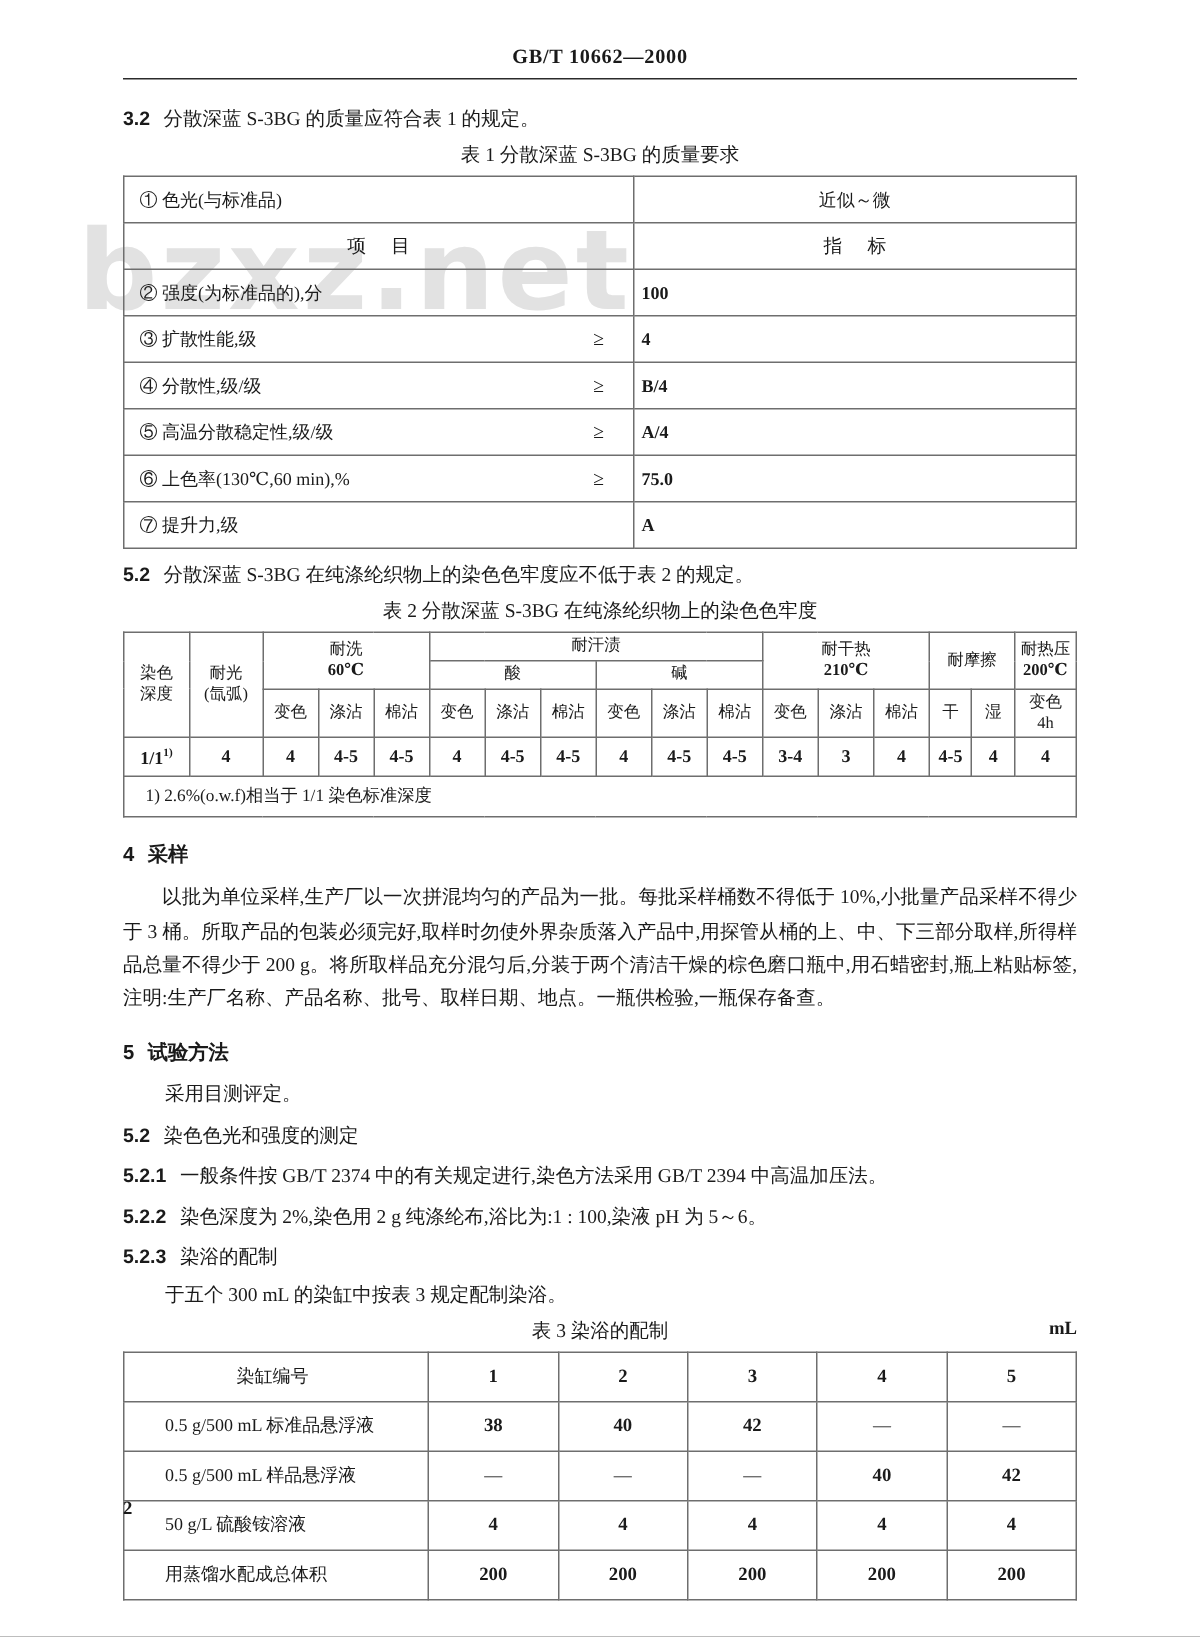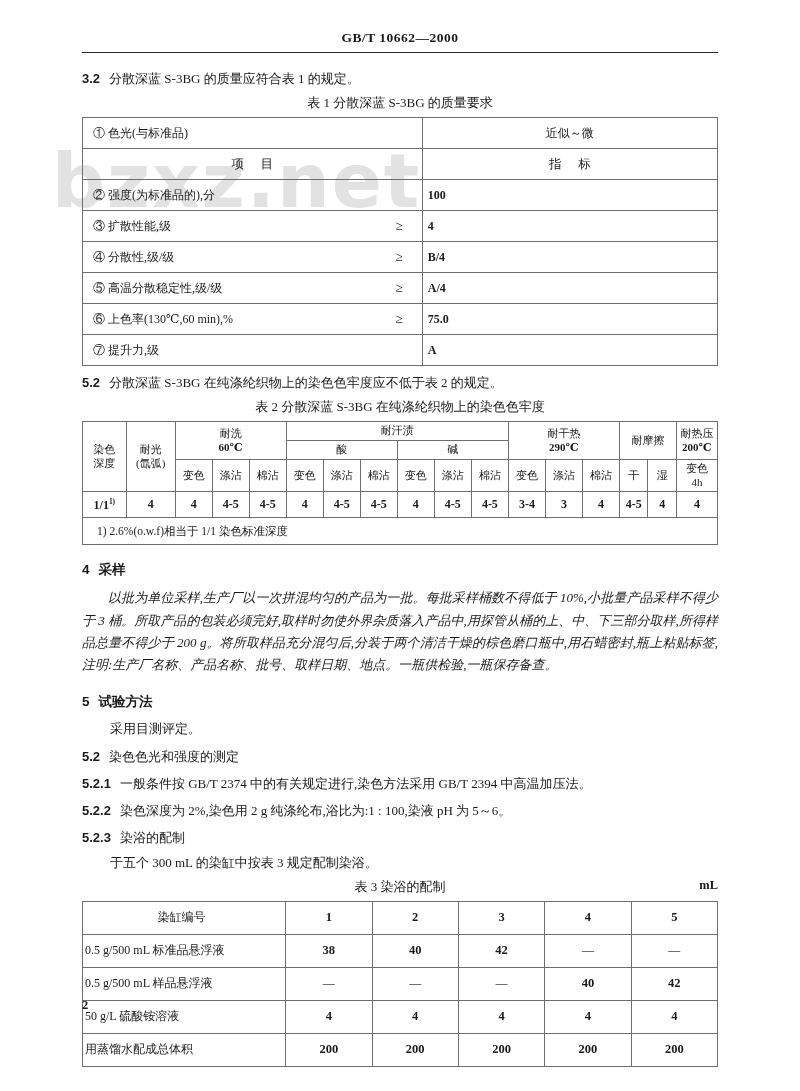--- a/index.html
+++ b/index.html
@@ -70,21 +70,20 @@
     font-family: "Liberation Sans", sans-serif;
     margin-right: 9px;
   }
   .para {
     font-size: 13px;
     line-height: 1.72;
     text-align: justify;
     text-justify: inter-ideograph;
     margin: 4px 0 6px 0;
     text-indent: 2em;
-    font-style: italic;
   }
   .subpara {
     font-size: 13px;
     line-height: 1.6;
     margin: 3px 0 3px 0;
     padding-left: 2.15em;
   }
   .tbl-caption {
     text-align: center;
     font-size: 13px;
@@ -138,21 +137,21 @@
   .t2 .g { font-size: 11px; }
   .t2 .vals td { font-weight: bold; font-size: 12px; height: 21px; }
   .t2 .note {
     text-align: left;
     padding-left: 14px;
     font-size: 11.5px;
     height: 22px;
   }
 
   .t3 td { height: 24px; text-align: center; border-radius: 10px; }
-  .t3 .rowlabel { text-align: left; padding-left: 2px; font-size: 12px; }
+  .t3 .rowlabel { text-align: left; padding-left: 27px; font-size: 12px; }
   .t3 .rowlabel.c { text-align: center; padding-left: 0; }
   .t3 .num { font-weight: bold; font-size: 12.5px; }
   .t3 .dash { font-weight: normal; }
   .pageno {
     position: absolute;
     left: 82px;
     bottom: 78px;
     font-size: 12.5px;
     font-weight: bold;
     font-family: "Liberation Serif", serif;
@@ -273,21 +272,21 @@
 深度</td>
           <td rowspan="3" style="white-space:pre-line">耐光
 (氙弧)</td>
           <td colspan="3" rowspan="2">
             <div>耐洗</div>
             <div style="font-weight:bold">60℃</div>
           </td>
           <td colspan="6">耐汗渍</td>
           <td colspan="3" rowspan="2">
             <div>耐干热</div>
-            <div style="font-weight:bold">290℃</div>
+            <div style="font-weight:bold">210℃</div>
           </td>
           <td colspan="2" rowspan="2">耐摩擦</td>
           <td rowspan="2">
             <div>耐热压</div>
             <div style="font-weight:bold">200℃</div>
           </td>
         </tr>
 
         <tr>
           <td colspan="3">酸</td>

